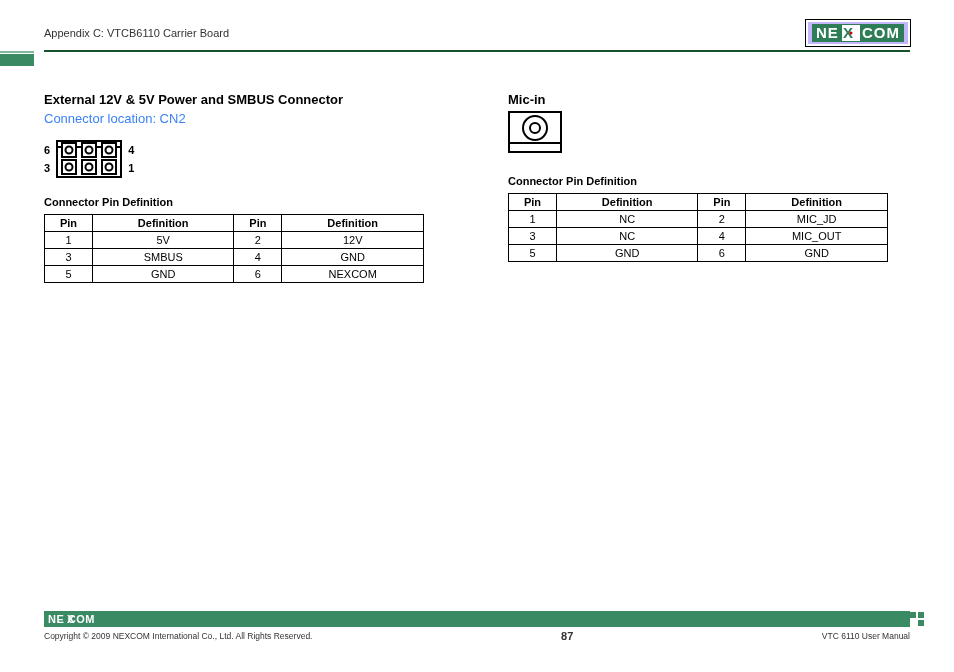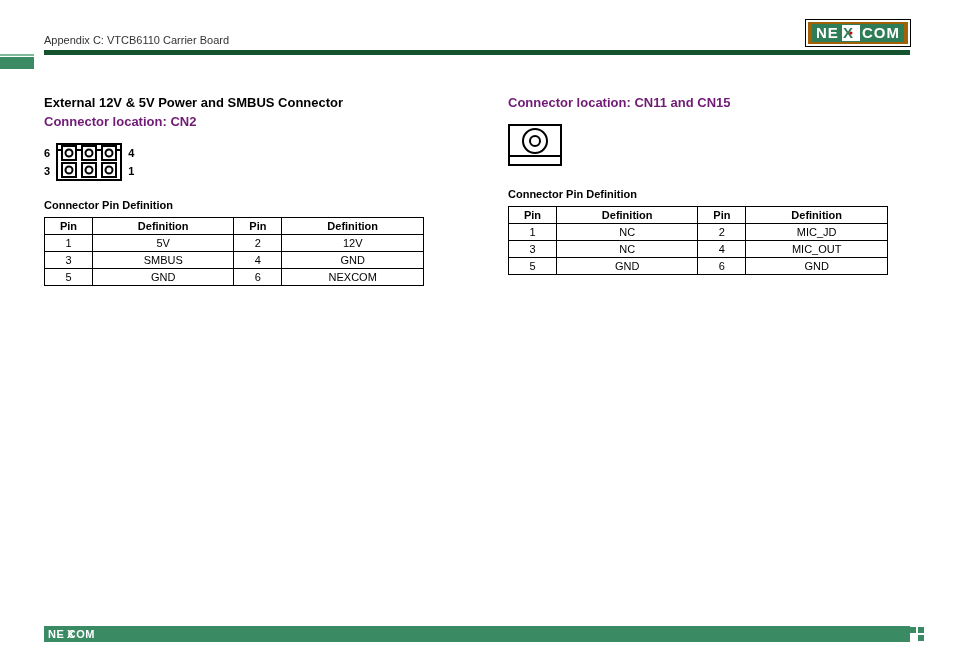--- a/index.html
+++ b/index.html
@@ -10,31 +10,31 @@
     background: #fff;
     position: relative;
     color: #000;
   }
   .page {
     padding: 20px 44px 0 44px;
   }
   .header {
     display: flex;
     justify-content: space-between;
-    align-items: flex-end;
-    border-bottom: 5px solid #14532d;
+    align-items: center;
+    border-bottom: 2px solid #14532d;
     padding-bottom: 4px;
     margin-bottom: 2px;
   }
   .appx {
     font-size: 11px;
     color: #333;
   }
   .logo-top {
-    background: #a16207;
+    background: #c4b5fd;
     padding: 2px 4px;
     border: 2px solid #fff;
     outline: 1px solid #000;
   }
   .logo-top svg { display:block; }
   .green-tab {
     width: 34px;
     height: 12px;
     background: #3a8b64;
     margin-top: 1px;
@@ -56,22 +56,22 @@
   .col {
     width: 400px;
   }
   .section-title {
     font-size: 13px;
     font-weight: bold;
     margin-bottom: 4px;
   }
   .location {
     font-size: 13px;
-    font-weight: 700;
-    color: #701a75;
+    font-weight: 400;
+    color: #3b82f6;
     margin-bottom: 14px;
   }
   .conn-diagram-wrap {
     display:flex;
     align-items:center;
     gap:6px;
     margin-bottom: 18px;
   }
   .pin-num-col{
     display:flex; flex-direction:column; gap:6px;
@@ -213,21 +213,21 @@
             <td>5</td>
             <td>GND</td>
             <td>6</td>
             <td>NEXCOM</td>
           </tr>
         </tbody>
       </table>
     </div>
 
     <div class="col">
-      <div class="location">Connector location: CN11 and CN15</div>
+      <div class="section-title">Mic-in</div>
 
       <div style="margin-bottom:18px">
         <svg width="54" height="42" viewBox="0 0 54 42">
           <rect x="1" y="1" width="52" height="40" fill="#fff" stroke="#000" stroke-width="2"></rect>
           <rect x="1" y="32" width="52" height="9" fill="#fff" stroke="#000" stroke-width="2"></rect>
           <circle cx="27" cy="17" r="12" fill="#fff" stroke="#000" stroke-width="2"></circle>
           <circle cx="27" cy="17" r="5" fill="#fff" stroke="#000" stroke-width="2"></circle>
         </svg>
       </div>
 
@@ -272,13 +272,18 @@
       <text x="0" y="10" fill="#fff" font-family="Arial" font-weight="900" font-size="11" letter-spacing="0.5">NE COM</text>
       <text x="19" y="10" fill="#fff" font-family="Arial" font-weight="900" font-size="11">X</text>
     </svg>
     <div class="footer-blocks" style="position:relative; right:-18px; top:0;">
       <span></span>
         <span></span>
         <span></span>
         <span></span>
     </div>
   </div>
+  <div class="footer-row">
+    <span>Copyright © 2009 NEXCOM International Co., Ltd. All Rights Reserved.</span>
+    <span class="page-num">87</span>
+    <span>VTC 6110 User Manual</span>
+  </div>
 </div>
 
 </body></html>

